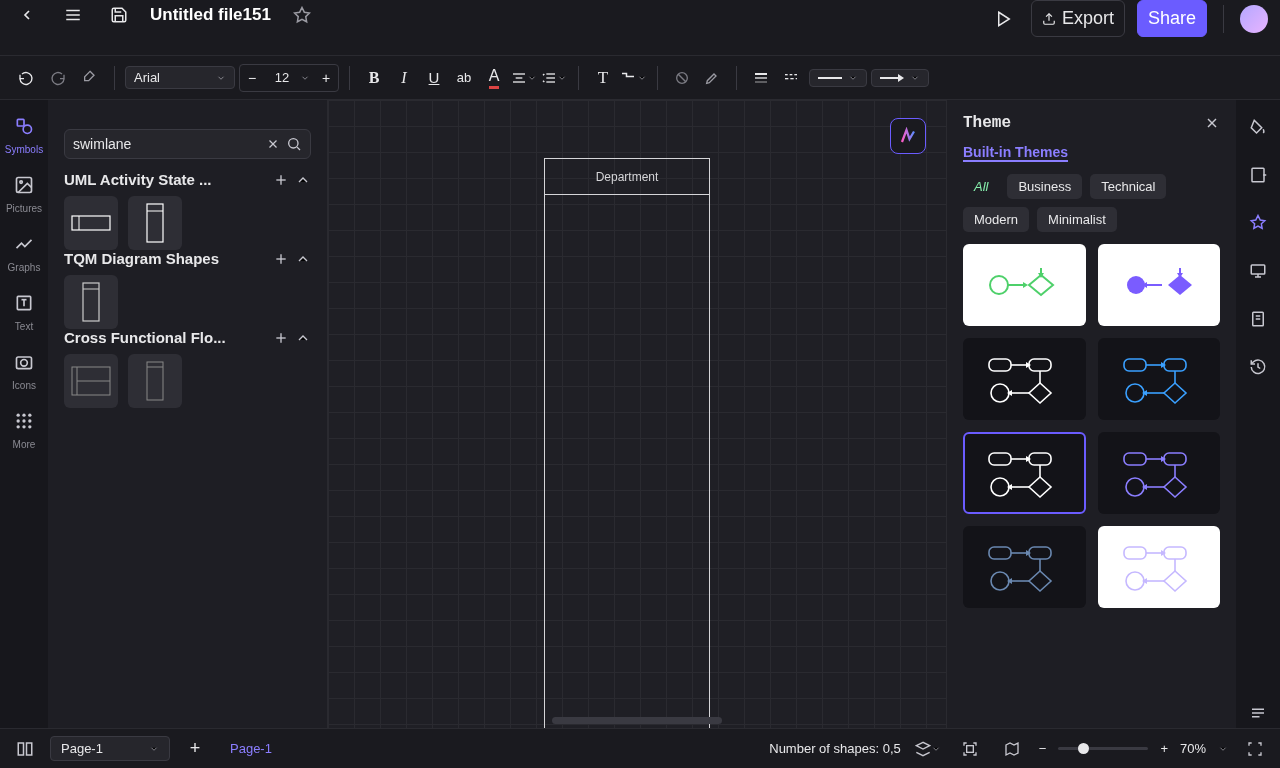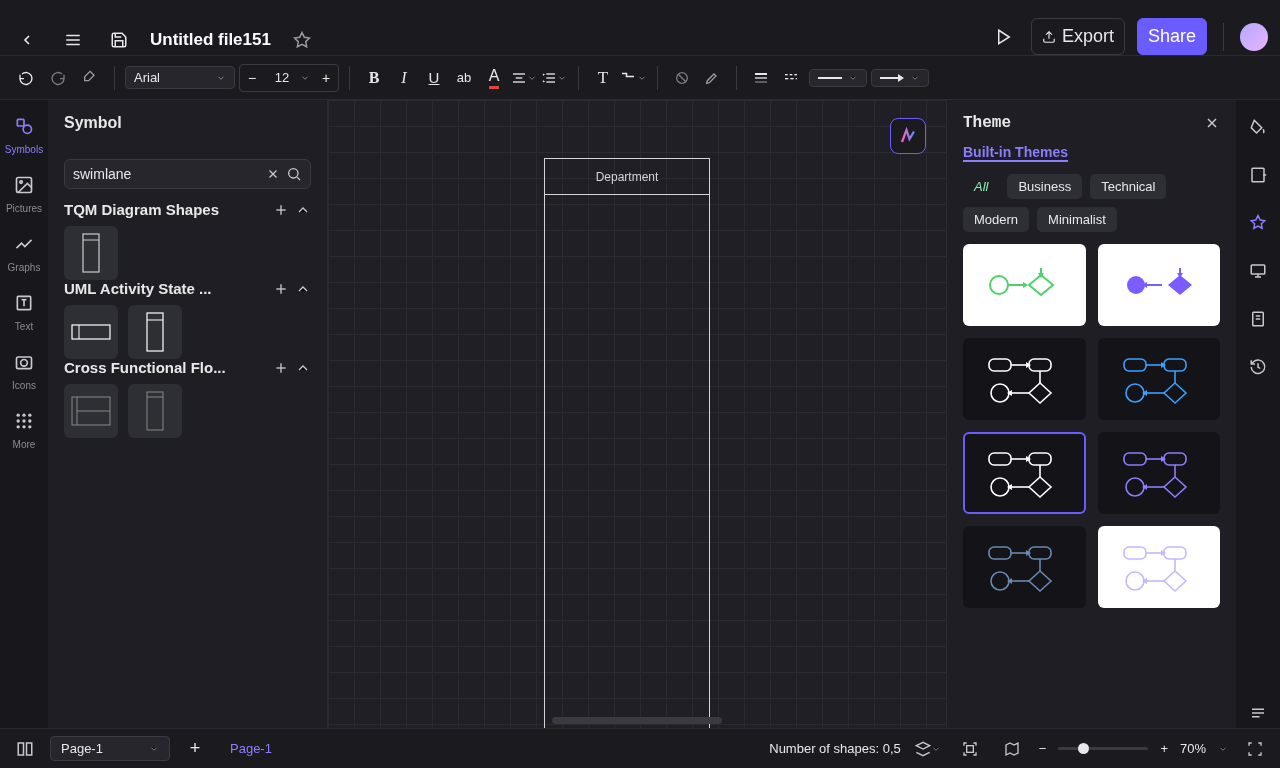--- a/index.html
+++ b/index.html
@@ -1,17 +1,17 @@
 <!DOCTYPE html>
 <html><head>
 <meta charset="utf-8">
 <style>
 * { margin: 0; padding: 0; box-sizing: border-box; font-family: -apple-system, BlinkMacSystemFont, "Segoe UI", Arial, sans-serif; }
 body { background: #1a1a1f; color: #e8e8ea; width: 1280px; height: 768px; overflow: hidden; display: flex; flex-direction: column; }
-.topbar { height: 56px; display: flex; align-items: flex-end; padding: 0 12px; border-bottom: 1px solid #2a2a30; }
+.topbar { height: 56px; display: flex; align-items: flex-start; padding: 0 12px; border-bottom: 1px solid #2a2a30; }
 .topbar-left { display: flex; align-items: center; gap: 16px; flex: 1; }
 .topbar-right { display: flex; align-items: center; gap: 12px; }
 .icon-btn { width: 30px; height: 30px; display: flex; align-items: center; justify-content: center; cursor: pointer; border-radius: 4px; }
 .file-title { font-size: 17px; font-weight: 600; color: #fff; }
 .btn { padding: 7px 10px; border-radius: 6px; font-size: 18px; cursor: pointer; display: flex; align-items: center; gap: 6px; border: 1px solid #3a3a42; }
 .btn-ghost { background: transparent; color: #e8e8ea; }
 .btn-primary { background: #6b5cff; color: #fff; border-color: #6b5cff; }
 .avatar { width: 28px; height: 28px; border-radius: 50%; background: linear-gradient(135deg,#b4a7ff,#e8b4ff); }
 .divider-v { width: 1px; height: 28px; background: #3a3a42; margin: 0 4px; }
 .toolbar { height: 44px; display: flex; align-items: center; padding: 0 12px; gap: 4px; border-bottom: 1px solid #2a2a30; }
@@ -311,80 +311,79 @@
             <circle cx="5" cy="19" r="2"></circle>
             <circle cx="12" cy="19" r="2"></circle>
             <circle cx="19" cy="19" r="2"></circle>
           </svg>
         </div>
       <div class="lbl">More</div>
     </div>
   </div>
 
   <div class="sidebar">
-    <h2>Symbol</h2>
     <div class="search-row">
       <input value="swimlane" style="">
       <svg width="14" height="14" viewBox="0 0 24 24" stroke="#c8c8d0" stroke-width="2">
           <line x1="18" y1="6" x2="6" y2="18"></line>
           <line x1="6" y1="6" x2="18" y2="18"></line>
         </svg>
       <svg width="16" height="16" viewBox="0 0 24 24" fill="none" stroke="#c8c8d0" stroke-width="2">
           <circle cx="11" cy="11" r="7"></circle>
           <line x1="21" y1="21" x2="16.65" y2="16.65"></line>
         </svg>
     </div>
 
     <div id="cats">
+        <div class="cat">
+          <div class="cat-header">
+            <div class="nm">UML Activity State ...</div>
+            <div class="act">
+              <svg width="16" height="16" viewBox="0 0 24 24" stroke="#c8c8d0" stroke-width="2">
+                <line x1="12" y1="5" x2="12" y2="19"></line>
+                <line x1="5" y1="12" x2="19" y2="12"></line>
+              </svg>
+              <svg width="16" height="16" viewBox="0 0 24 24" stroke="#c8c8d0" stroke-width="2">
+                <polyline points="18 15 12 9 6 15"></polyline>
+              </svg>
+            </div>
+          </div>
+          <div class="shapes">
+            <div class="shape-thumb">
+              <svg width="40" height="16" viewBox="0 0 40 16">
+                <rect x="1" y="1" width="38" height="14" fill="none" stroke="#fff" stroke-width="1.2"></rect>
+                <line x1="8" y1="1" x2="8" y2="15" stroke="#fff"></line>
+              </svg>
+            </div>
+            <div class="shape-thumb">
+              <svg width="18" height="40" viewBox="0 0 18 40">
+                <rect x="1" y="1" width="16" height="38" fill="none" stroke="#fff" stroke-width="1.2"></rect>
+                <line x1="1" y1="8" x2="17" y2="8" stroke="#fff"></line>
+              </svg>
+            </div>
+          </div>
+        </div>
         <div class="cat">
           <div class="cat-header">
             <div class="nm">TQM Diagram Shapes</div>
             <div class="act">
               <svg width="16" height="16" viewBox="0 0 24 24" stroke="#c8c8d0" stroke-width="2">
                 <line x1="12" y1="5" x2="12" y2="19"></line>
                 <line x1="5" y1="12" x2="19" y2="12"></line>
               </svg>
               <svg width="16" height="16" viewBox="0 0 24 24" stroke="#c8c8d0" stroke-width="2">
                 <polyline points="18 15 12 9 6 15"></polyline>
               </svg>
             </div>
           </div>
           <div class="shapes">
             <div class="shape-thumb">
               <svg width="18" height="40" viewBox="0 0 18 40">
                 <rect x="1" y="1" width="16" height="38" fill="none" stroke="#ccc" stroke-width="1.2"></rect>
                 <line x1="1" y1="7" x2="17" y2="7" stroke="#ccc"></line>
-              </svg>
-            </div>
-          </div>
-        </div>
-        <div class="cat">
-          <div class="cat-header">
-            <div class="nm">UML Activity State ...</div>
-            <div class="act">
-              <svg width="16" height="16" viewBox="0 0 24 24" stroke="#c8c8d0" stroke-width="2">
-                <line x1="12" y1="5" x2="12" y2="19"></line>
-                <line x1="5" y1="12" x2="19" y2="12"></line>
-              </svg>
-              <svg width="16" height="16" viewBox="0 0 24 24" stroke="#c8c8d0" stroke-width="2">
-                <polyline points="18 15 12 9 6 15"></polyline>
-              </svg>
-            </div>
-          </div>
-          <div class="shapes">
-            <div class="shape-thumb">
-              <svg width="40" height="16" viewBox="0 0 40 16">
-                <rect x="1" y="1" width="38" height="14" fill="none" stroke="#fff" stroke-width="1.2"></rect>
-                <line x1="8" y1="1" x2="8" y2="15" stroke="#fff"></line>
-              </svg>
-            </div>
-            <div class="shape-thumb">
-              <svg width="18" height="40" viewBox="0 0 18 40">
-                <rect x="1" y="1" width="16" height="38" fill="none" stroke="#fff" stroke-width="1.2"></rect>
-                <line x1="1" y1="8" x2="17" y2="8" stroke="#fff"></line>
               </svg>
             </div>
           </div>
         </div>
         <div class="cat">
           <div class="cat-header">
             <div class="nm">Cross Functional Flo...</div>
             <div class="act">
               <svg width="16" height="16" viewBox="0 0 24 24" stroke="#c8c8d0" stroke-width="2">
                 <line x1="12" y1="5" x2="12" y2="19"></line>

